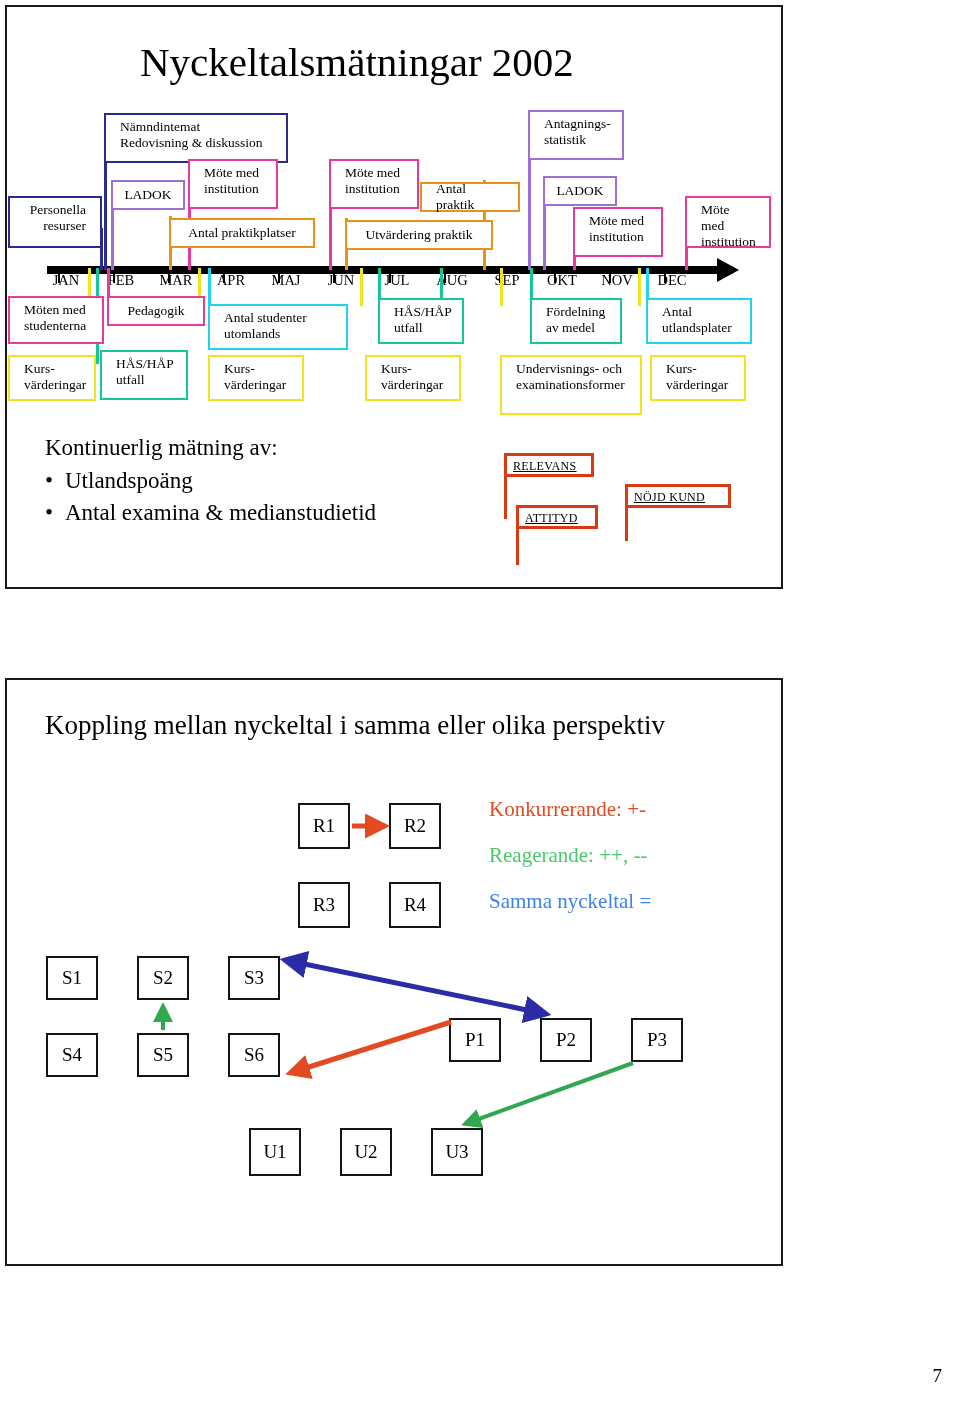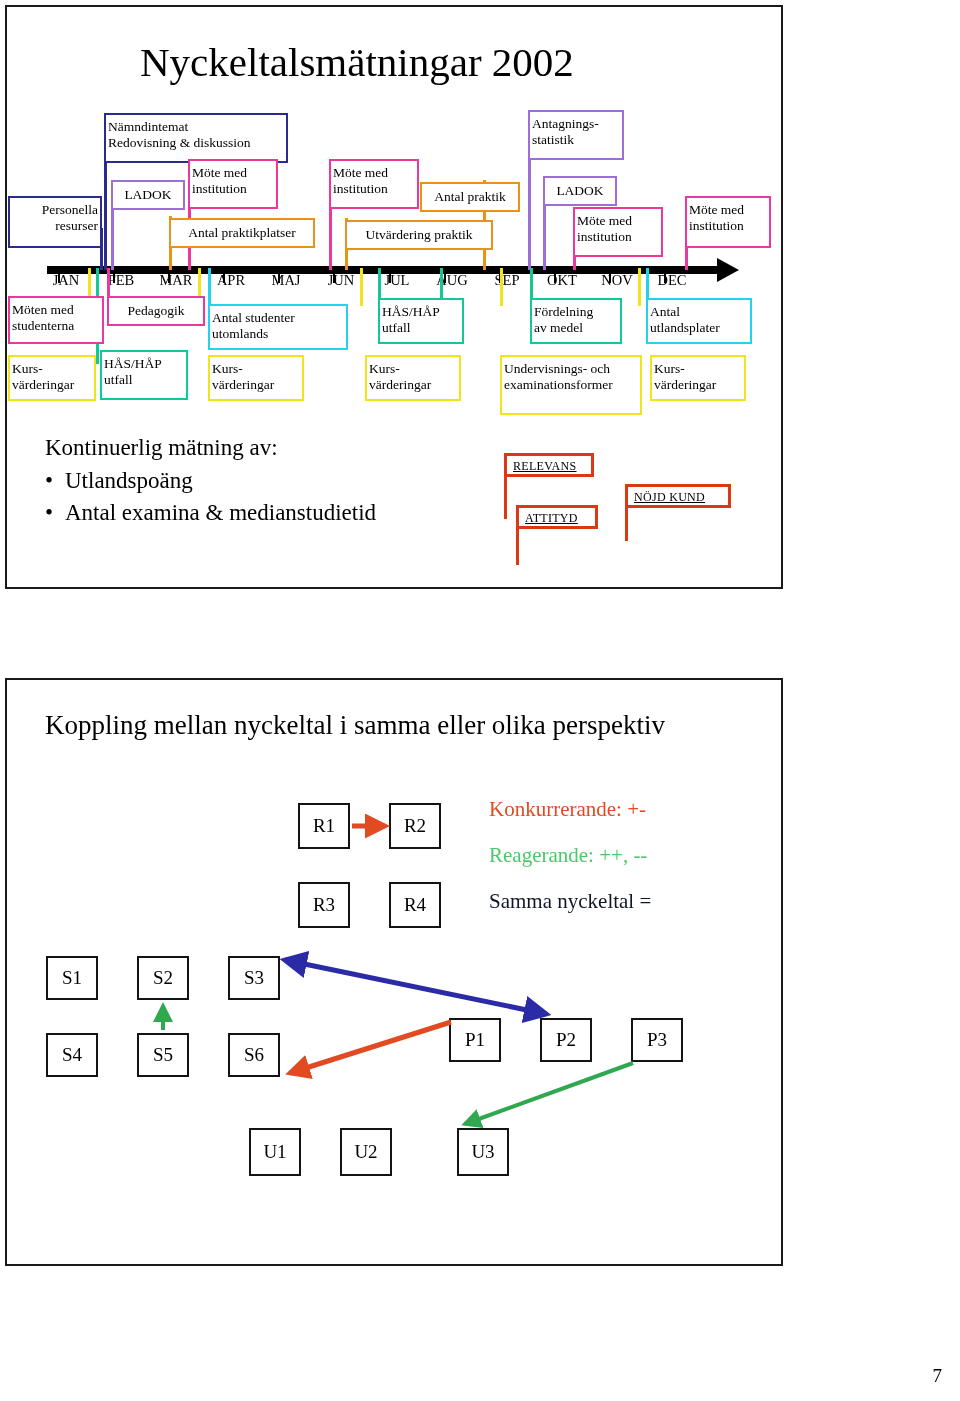--- a/index.html
+++ b/index.html
@@ -19,21 +19,21 @@
   #timeline-axis{position:absolute;left:47px;top:266px;width:672px;height:8px;
                  background:#000;}
   #timeline-arrow{position:absolute;left:717px;top:258px;width:0;height:0;
                   border-top:12px solid transparent;border-bottom:12px solid transparent;
                   border-left:22px solid #000;}
   .tick{position:absolute;width:2px;height:9px;background:#000;top:274px;}
   .month{position:absolute;top:272px;font-size:14.5px;text-align:center;width:56px;}
 
   
   .ebox{position:absolute;box-sizing:border-box;background:#fff;
-        font-size:13.5px;line-height:1.18;padding:4px 2px;}
+        font-size:13.5px;line-height:1.18;padding:4px 14px;}
   
   .stem{position:absolute;width:3px;}
 
   
   .flag{position:absolute;box-sizing:border-box;background:#fff;border:3px solid #D93A12;
         font-size:12px;padding:3px 6px;letter-spacing:.3px;text-decoration:underline;}
   .flagpole{position:absolute;width:3px;background:#D93A12;}
 
   
   #kont-block{position:absolute;left:45px;top:432px;font-size:23px;line-height:1.42;}
@@ -255,36 +255,36 @@
 
 <div class="slide-title" id="title-2">Koppling mellan nyckeltal i samma eller olika perspektiv</div>
 
 <div class="nbox" style="left:298px;top:803px;width:52px;height:46px;">R1</div>
 <div class="nbox" style="left:389px;top:803px;width:52px;height:46px;">R2</div>
 <div class="nbox" style="left:298px;top:882px;width:52px;height:46px;">R3</div>
 <div class="nbox" style="left:389px;top:882px;width:52px;height:46px;">R4</div>
 
 <div class="legend-line" style="left:489px;top:797px;color:#E24A22;">Konkurrerande: +-</div>
 <div class="legend-line" style="left:489px;top:843px;color:#4BC96A;">Reagerande: ++, --</div>
-<div class="legend-line" style="left:489px;top:889px;color:#0f172a;">Samma nyckeltal  =</div>
+<div class="legend-line" style="left:489px;top:889px;color:#3b82f6;">Samma nyckeltal  =</div>
 
 <div class="nbox" style="left:46px;top:956px;width:52px;height:44px;">S1</div>
 <div class="nbox" style="left:137px;top:956px;width:52px;height:44px;">S2</div>
 <div class="nbox" style="left:228px;top:956px;width:52px;height:44px;">S3</div>
 <div class="nbox" style="left:46px;top:1033px;width:52px;height:44px;">S4</div>
 <div class="nbox" style="left:137px;top:1033px;width:52px;height:44px;">S5</div>
 <div class="nbox" style="left:228px;top:1033px;width:52px;height:44px;">S6</div>
 
 <div class="nbox" style="left:449px;top:1018px;width:52px;height:44px;">P1</div>
 <div class="nbox" style="left:540px;top:1018px;width:52px;height:44px;">P2</div>
 <div class="nbox" style="left:631px;top:1018px;width:52px;height:44px;">P3</div>
 
 <div class="nbox" style="left:249px;top:1128px;width:52px;height:48px;">U1</div>
 <div class="nbox" style="left:340px;top:1128px;width:52px;height:48px;">U2</div>
-<div class="nbox" style="left:457px;top:1128px;width:52px;height:48px;text-align:center;">U3</div>
+<div class="nbox" style="left:431px;top:1128px;width:52px;height:48px;text-align:center;">U3</div>
 
 <svg class="overlay">
   <defs>
     <marker id="ah-red" viewBox="0 0 10 10" refX="8" refY="5" markerWidth="5" markerHeight="5" orient="auto-start-reverse">
       <path d="M0,0 L10,5 L0,10 z" fill="#E24A22"></path>
     </marker>
     <marker id="ah-green" viewBox="0 0 10 10" refX="8" refY="5" markerWidth="5" markerHeight="5" orient="auto-start-reverse">
       <path d="M0,0 L10,5 L0,10 z" fill="#2FA84F"></path>
     </marker>
     <marker id="ah-blue" viewBox="0 0 10 10" refX="8" refY="5" markerWidth="5.5" markerHeight="5.5" orient="auto-start-reverse">

